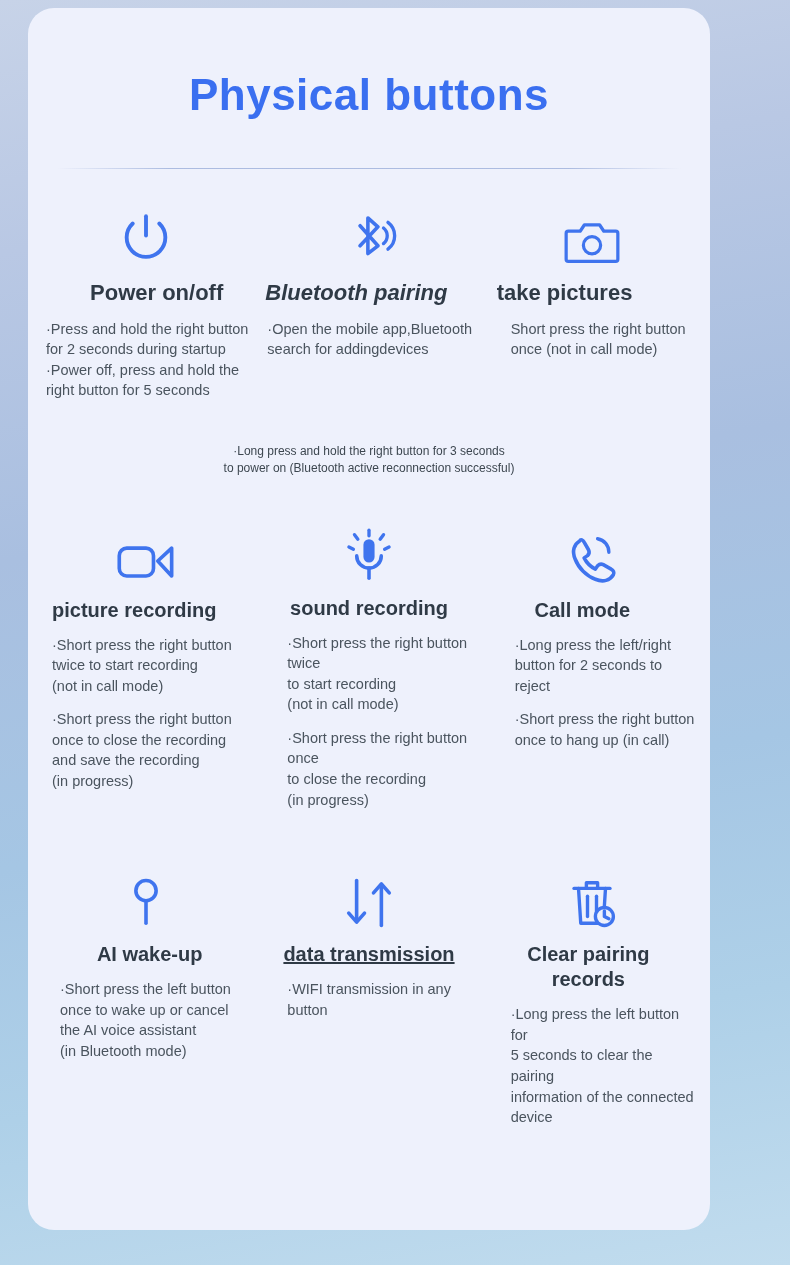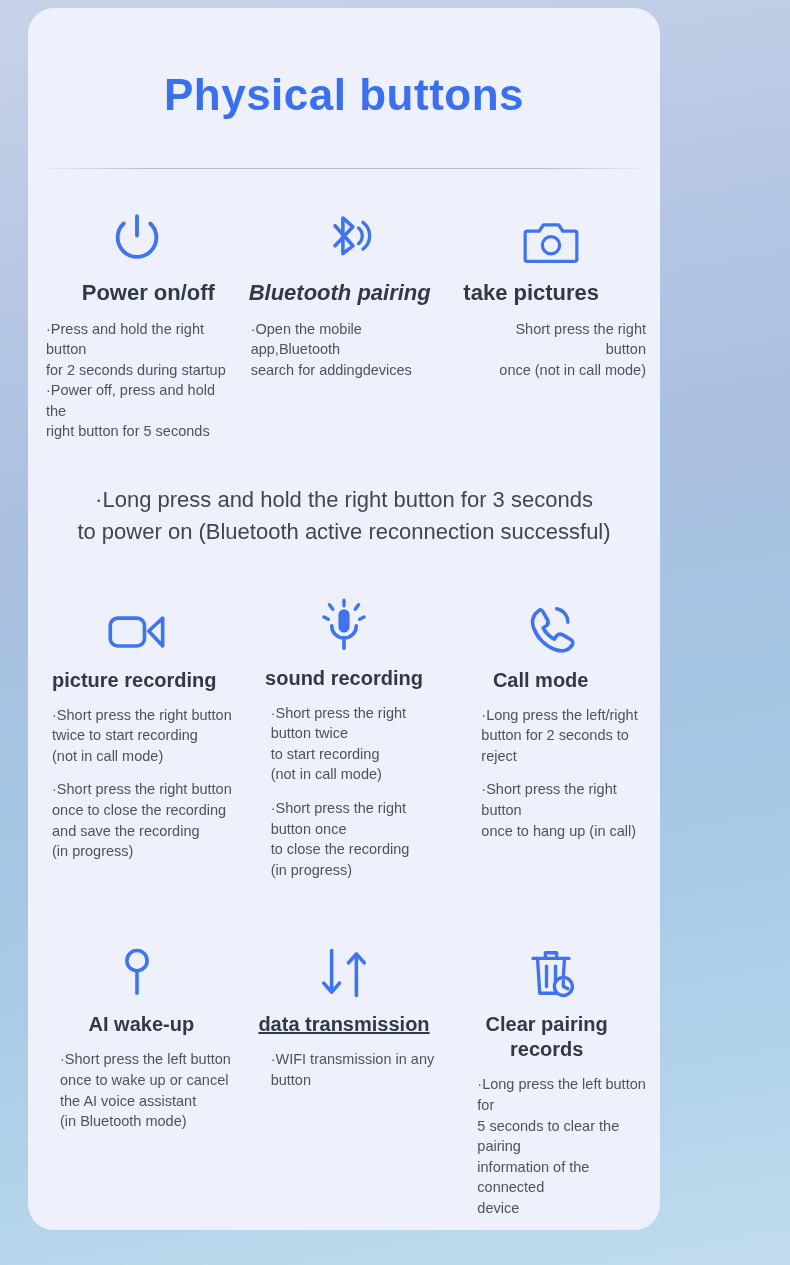--- a/index.html
+++ b/index.html
@@ -11,21 +11,21 @@
     height: 1265px;
     font-family: "Liberation Sans", sans-serif;
     background: linear-gradient(170deg, #c7d3e8 0%, #b9c8e4 18%, #a9bfe0 40%, #a5c6e4 62%, #aed0e8 80%, #c1dcee 100%);
     overflow: hidden;
     position: relative;
   }
   .page {
     position: absolute;
     left: 28px;
     top: 8px;
-    width: 632px;
+    width: 682px;
     height: 1222px;
     background: #eef1fc;
     border-radius: 26px;
     overflow: hidden;
   }
   .title {
     text-align: center;
     color: #3a6ff0;
     font-size: 44px;
     font-weight: bold;
@@ -71,26 +71,26 @@
   .lines p { margin: 0 0 13px 0; white-space: pre-line; }
   .lines p:last-child { margin-bottom: 0; }
 
   
   .row1 { margin-top: 28px; }
   .row1 .cell-0 .card-title { font-size: 22px; text-align: center; padding-left: 22px; }
   .row1 .cell-0 .lines { padding-left: 4px; }
   .row1 .cell-1 .card-title { text-align: left; font-size: 22px; font-style: italic; }
   .row1 .cell-1 .lines { padding-left: 2px; }
   .row1 .cell-2 .card-title { text-align: left; padding-left: 8px; font-size: 22px; }
-  .row1 .cell-2 .lines { padding-left: 22px; text-align: right; }
+  .row1 .cell-2 .lines { padding-left: 22px; }
 
   .banner {
     text-align: center;
     color: #3d4750;
-    font-size: 22px;
+    font-size: 12px;
     line-height: 1.45;
     margin-top: 42px;
     white-space: pre-line;
   }
 
   
   .row2 { margin-top: 38px; }
   .row2 .cell-0 .card-title { text-align: left; padding-left: 10px; }
   .row2 .cell-0 .lines { padding-left: 10px; }
   .row2 .cell-1 .card-title { text-align: center; margin-top: 10px; }

